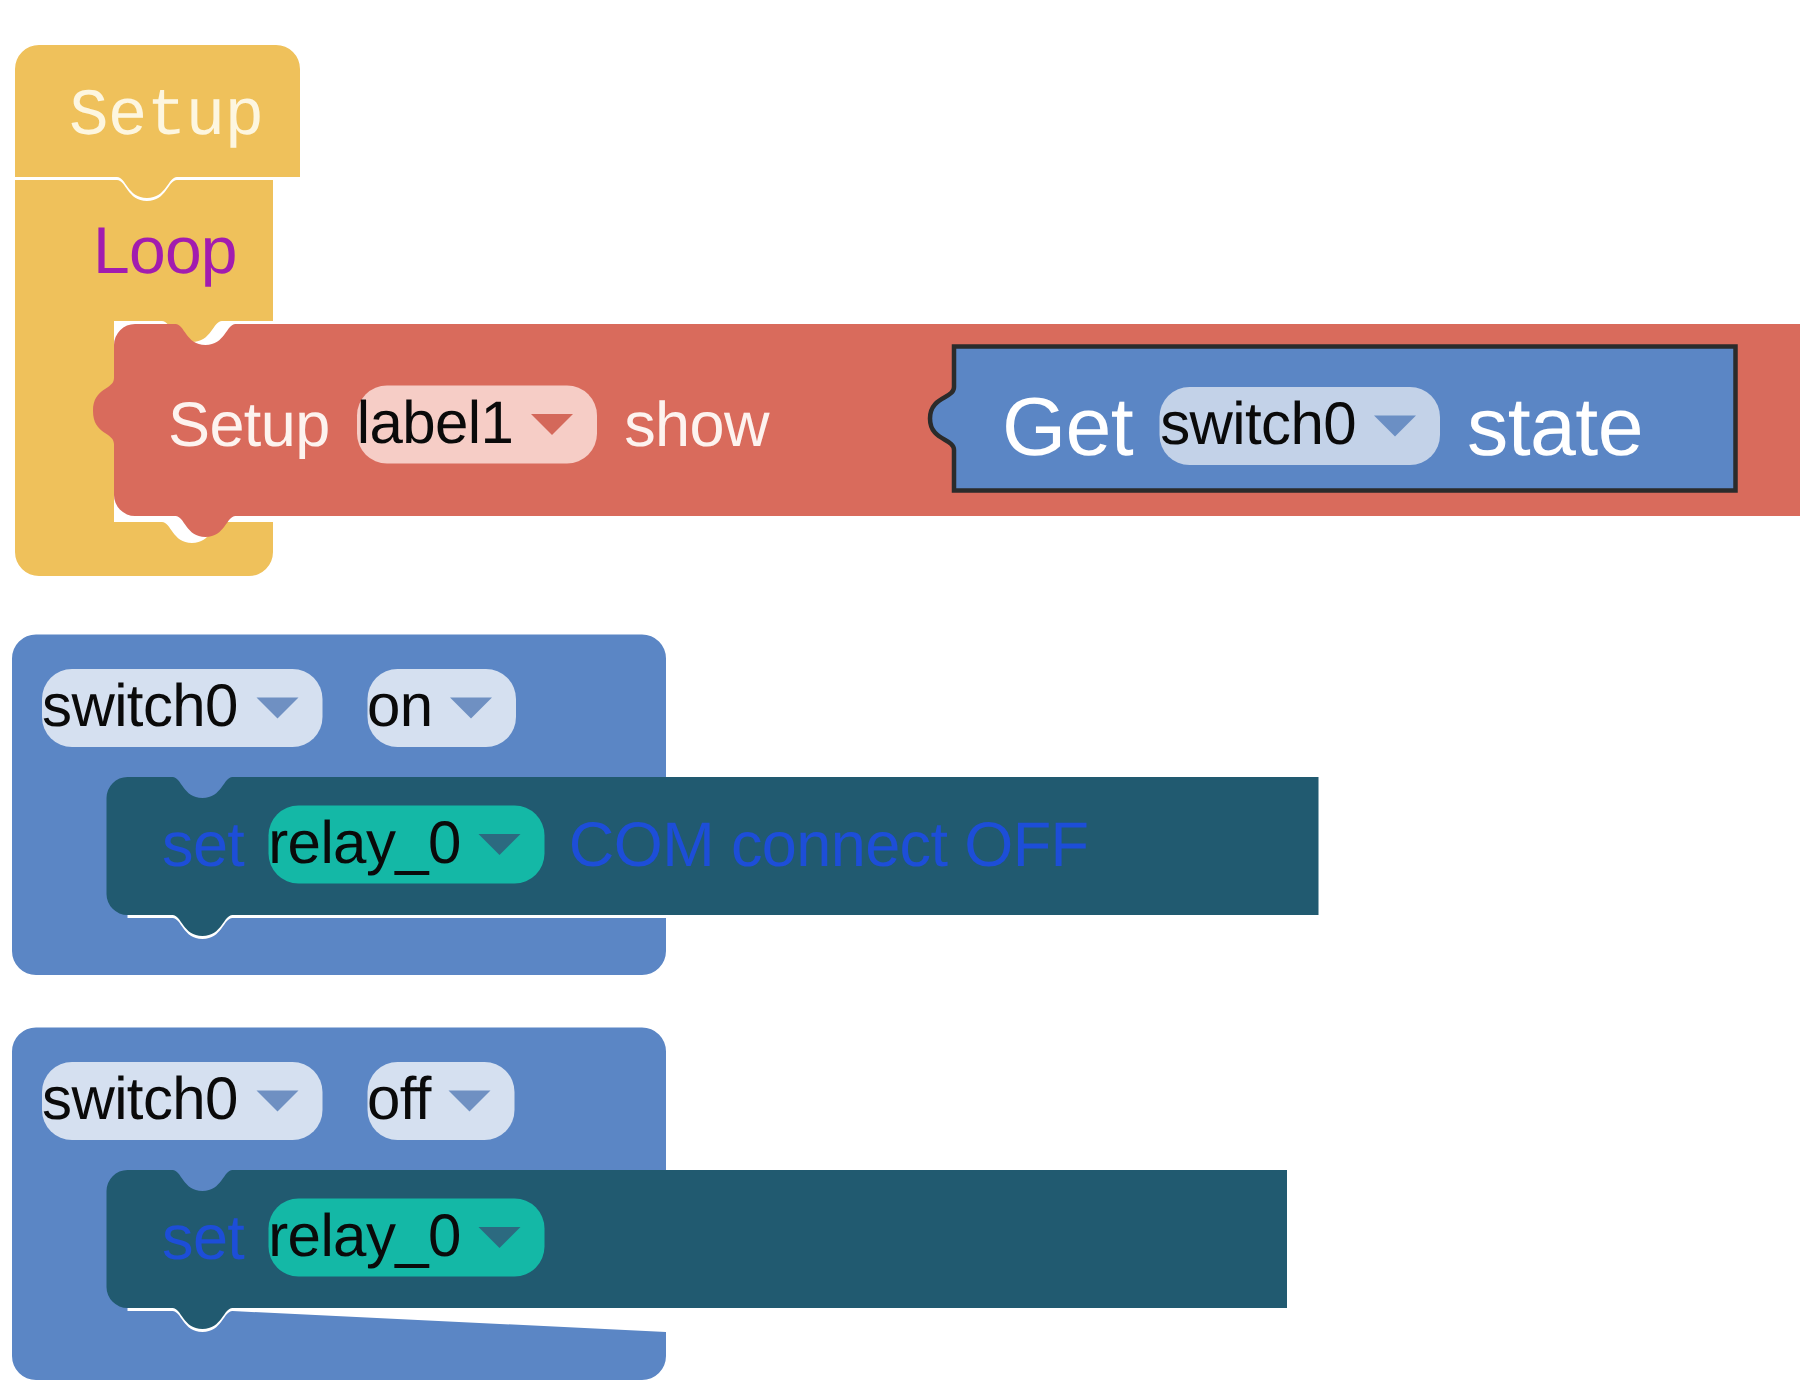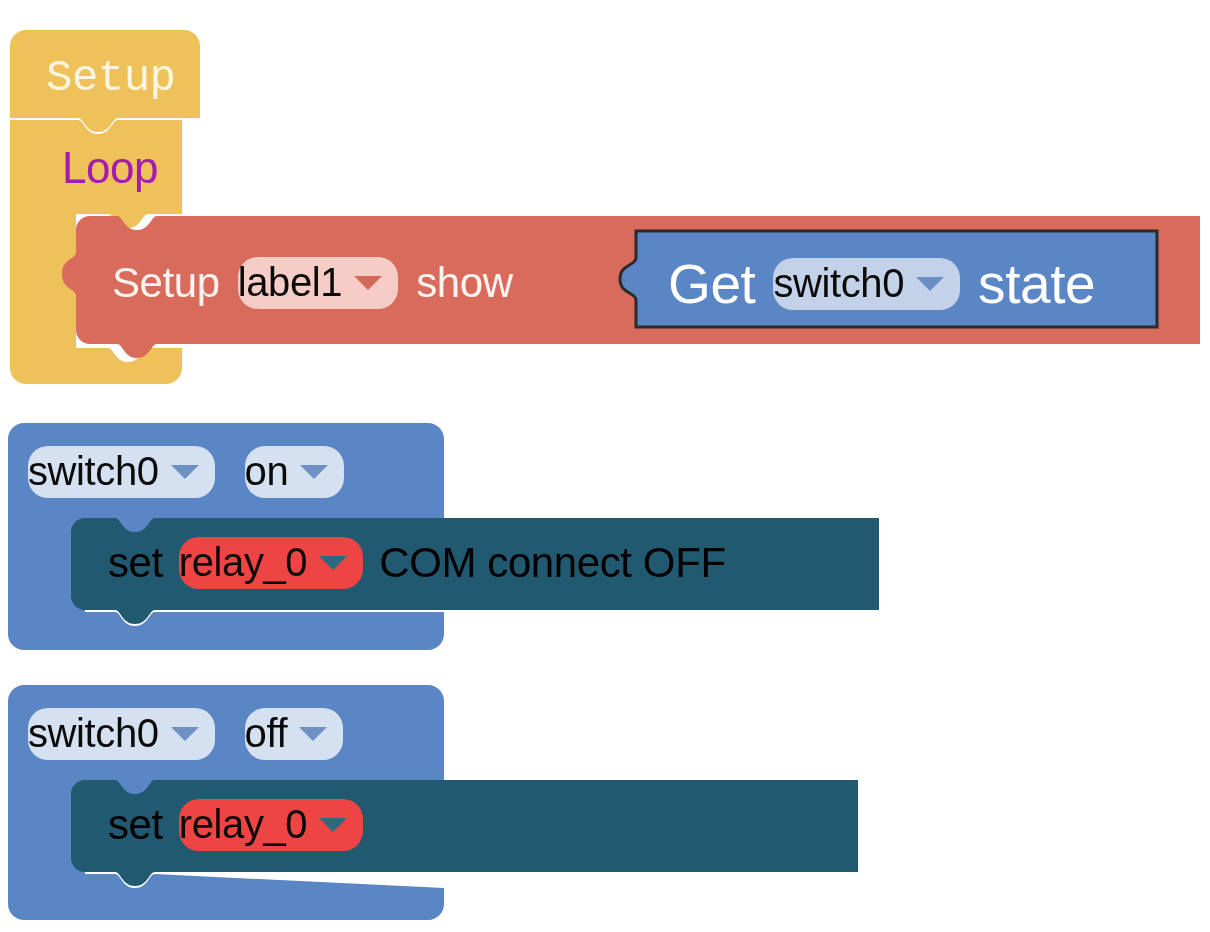--- a/index.html
+++ b/index.html
@@ -48,21 +48,21 @@
     flex: 0 0 auto;
     margin-top: 2px;
   }
 
   .pill-pink   { background: #f6cdc6; }
   .pill-pink   .caret { color: #d4685a; }
   .pill-blue   { background: #c3d2e8; }
   .pill-blue   .caret { color: #6b8fc4; }
   .pill-lblue  { background: #d5e0f0; }
   .pill-lblue  .caret { color: #6f90c2; }
-  .pill-teal   { background: #ef4444; }
+  .pill-teal   { background: #14b8a6; }
   .pill-teal   .caret { color: #2c6a80; }
   .row { display: flex; align-items: center; }
 
   
   
   
   #group-setup-loop {
     position: absolute;
     left: 0px;
     top: 0px;
@@ -116,21 +116,21 @@
     display: flex;
     align-items: center;
     gap: 30px;
   }
   .set-relay-row {
     position: absolute;
     display: flex;
     align-items: center;
   }
   .set-relay-row .word {
-    color: #000000;
+    color: #1d4ed8;
     font-size: 42px;
     letter-spacing: -0.4px;
   }
   .set-relay-row .pill { margin: 0 16px; }
   .set-relay-row .w-set { margin-right: 0; }
 </style>
 </head>
 <body>
 
 <svg id="canvas" viewBox="0 0 1210 932" xmlns="http://www.w3.org/2000/svg">

